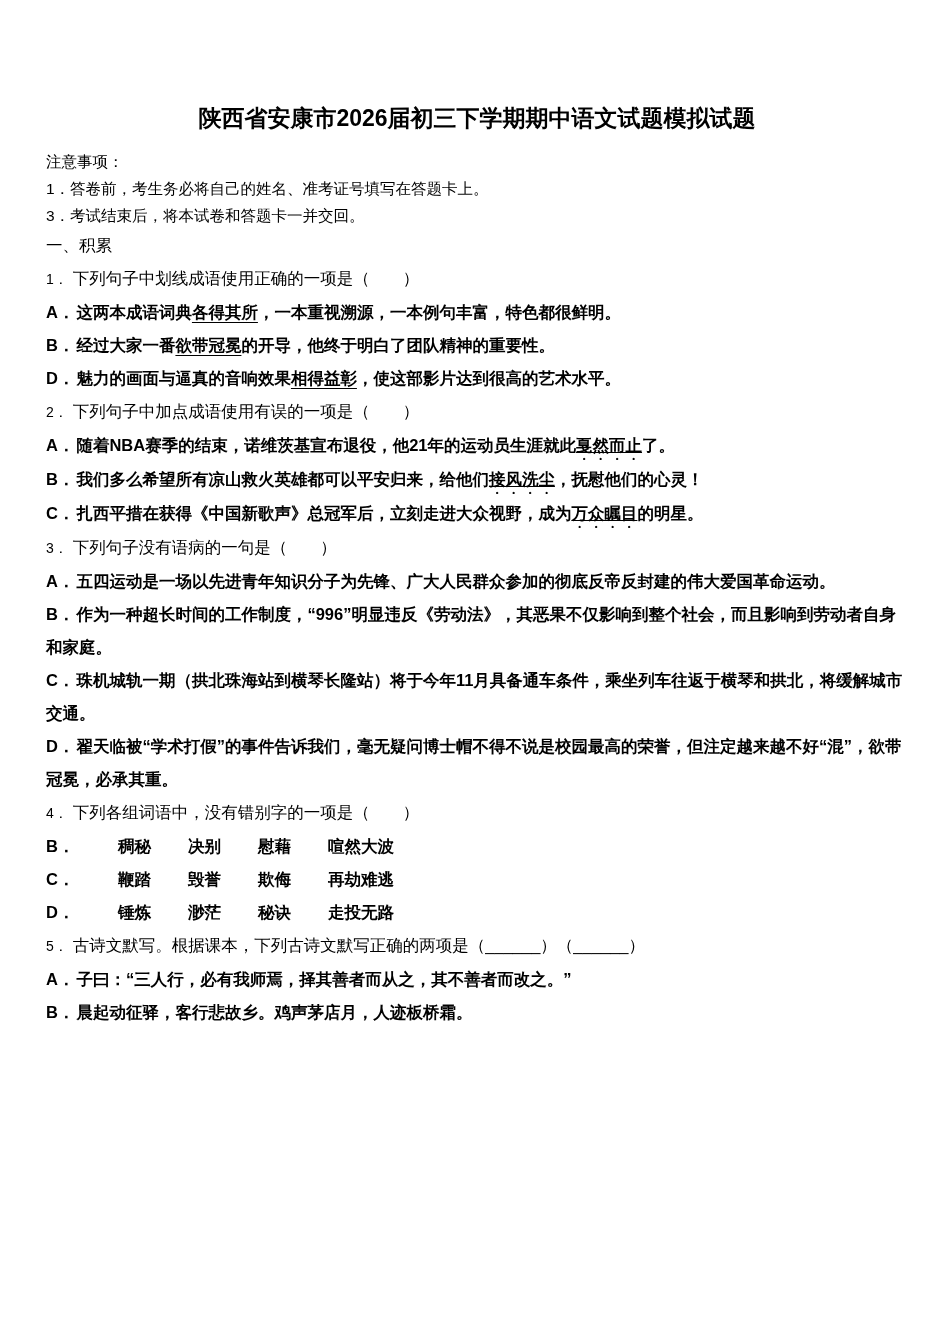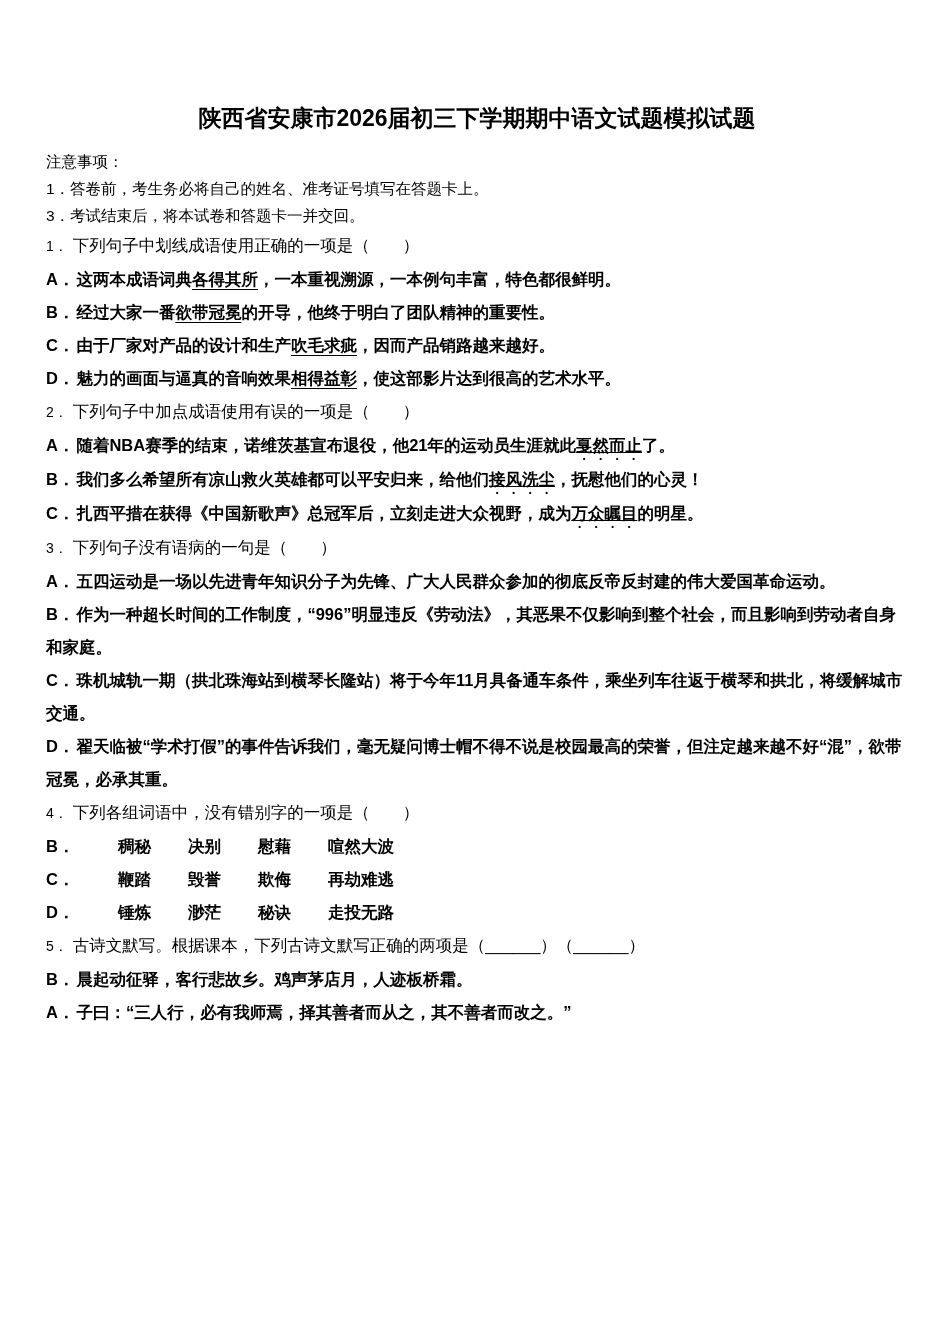--- a/index.html
+++ b/index.html
@@ -43,26 +43,26 @@
   <h1 class="title">陕西省安康市2026届初三下学期期中语文试题模拟试题</h1>
 
   <div class="notice">
     <p>注意事项：</p>
     <p>1．答卷前，考生务必将自己的姓名、准考证号填写在答题卡上。</p>
     <p>3．考试结束后，将本试卷和答题卡一并交回。</p>
   </div>
 
   <div class="body">
 
+    <p class="sec">一、积累</p>
 
     <div>
       <p class="stem"><span class="qnum">1．</span><span>下列句子中划线成语使用正确的一项是（　　）</span></p>
       <p class="opt"><span class="olabel">A．</span><span>这两本成语词典</span><span class="u">各得其所</span><span>，一本重视溯源，一本例句丰富，特色都很鲜明。</span></p>
       <p class="opt"><span class="olabel">B．</span><span>经过大家一番</span><span class="u">欲带冠冕</span><span>的开导，他终于明白了团队精神的重要性。</span></p>
-      <p class="opt"><span class="olabel">C．</span><span>由于厂家对产品的设计和生产</span><span class="u">吹毛求疵</span><span>，因而产品销路越来越好。</span></p>
       <p class="opt"><span class="olabel">D．</span><span>魅力的画面与逼真的音响效果</span><span class="u">相得益彰</span><span>，使这部影片达到很高的艺术水平。</span></p>
     </div>
 
     <div>
       <p class="stem"><span class="qnum">2．</span><span>下列句子中加点成语使用有误的一项是（　　）</span></p>
       <p class="opt"><span class="olabel">A．</span><span>随着NBA赛季的结束，诺维茨基宣布退役，他21年的运动员生涯就此</span><span class="dot">戛然而止</span><span>了。</span></p>
       <p class="opt"><span class="olabel">B．</span><span>我们多么希望所有凉山救火英雄都可以平安归来，给他们</span><span class="dot">接风洗尘</span><span>，抚慰他们的心灵！</span></p>
       <p class="opt"><span class="olabel">C．</span><span>扎西平措在获得《中国新歌声》总冠军后，立刻走进大众视野，成为</span><span class="dot">万众瞩目</span><span>的明星。</span></p>
     </div>
 
@@ -76,18 +76,18 @@
 
     <div>
       <p class="stem"><span class="qnum">4．</span><span>下列各组词语中，没有错别字的一项是（　　）</span></p>
       <p class="opt"><span class="olabel w">B．</span><span class="w">稠秘</span><span class="w">决别</span><span class="w">慰藉</span><span>喧然大波</span></p>
       <p class="opt"><span class="olabel w">C．</span><span class="w">鞭踏</span><span class="w">毁誉</span><span class="w">欺侮</span><span>再劫难逃</span></p>
       <p class="opt"><span class="olabel w">D．</span><span class="w">锤炼</span><span class="w">渺茫</span><span class="w">秘诀</span><span>走投无路</span></p>
     </div>
 
     <div>
       <p class="stem"><span class="qnum">5．</span><span>古诗文默写。根据课本，下列古诗文默写正确的两项是（______）（______）</span></p>
+      <p class="opt"><span class="olabel">A．</span><span>子曰：“三人行，必有我师焉，择其善者而从之，其不善者而改之。”</span></p>
       <p class="opt"><span class="olabel">B．</span><span>晨起动征驿，客行悲故乡。鸡声茅店月，人迹板桥霜。</span></p>
-      <p class="opt"><span class="olabel">A．</span><span>子曰：“三人行，必有我师焉，择其善者而从之，其不善者而改之。”</span></p>
     </div>
 
   </div>
 </div>
 
 </body></html>

